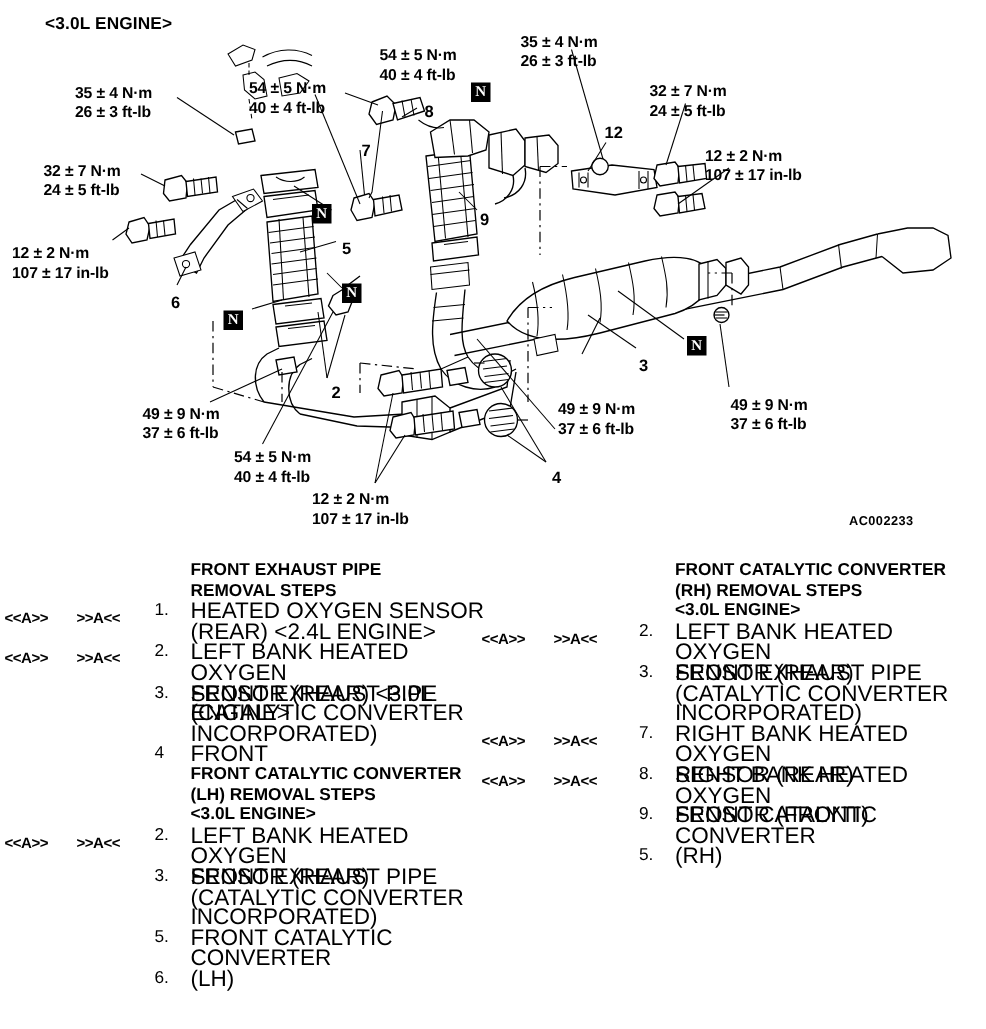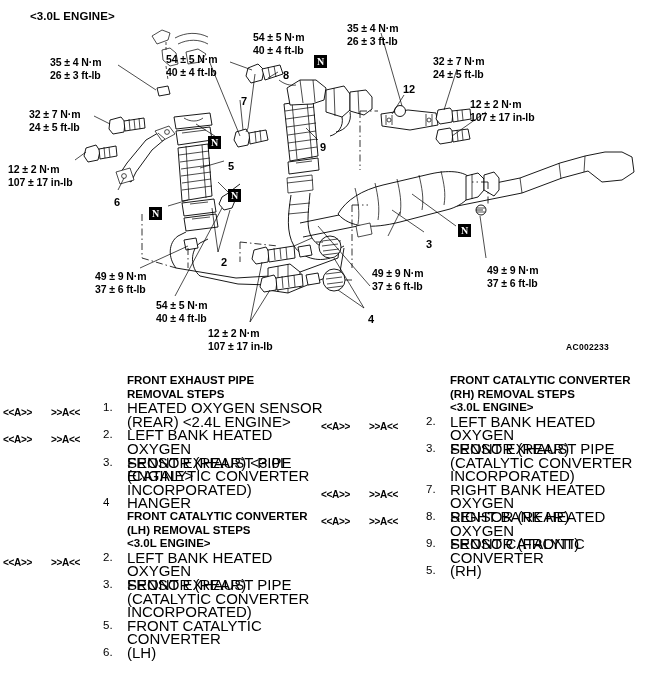--- a/index.html
+++ b/index.html
@@ -442,21 +442,21 @@
         <div class="marker" style="left: 3px; top: 60.4px;">&lt;&lt;A&gt;&gt;</div>
         <div class="marker" style="left: 51px; top: 60.4px;">&gt;&gt;A&lt;&lt;</div>
         <div class="step-row" style="position: absolute; left: 103px; top: 81.6px;">
           <div class="step-num">3.</div>
           <div class="step-txt">FRONT EXHAUST PIPE
 (CATALYTIC CONVERTER
 INCORPORATED)</div>
         </div>
         <div class="step-row" style="position: absolute; left: 103px; top: 122.4px;">
           <div class="step-num">4</div>
-          <div class="step-txt">HANGER</div>
+          <div class="step-txt">FRONT</div>
         </div>
         <div class="steps-head" style="position: absolute; left: 127px; top: 136px;">FRONT CATALYTIC CONVERTER
 (LH) REMOVAL STEPS
 &lt;3.0L ENGINE&gt;</div>
         <div class="step-row" style="position: absolute; left: 103px; top: 176.8px;">
           <div class="step-num">2.</div>
           <div class="step-txt">LEFT BANK HEATED OXYGEN
 SENSOR (REAR)</div>
         </div>
         <div class="marker" style="left: 3px; top: 182.8px;">&lt;&lt;A&gt;&gt;</div>

